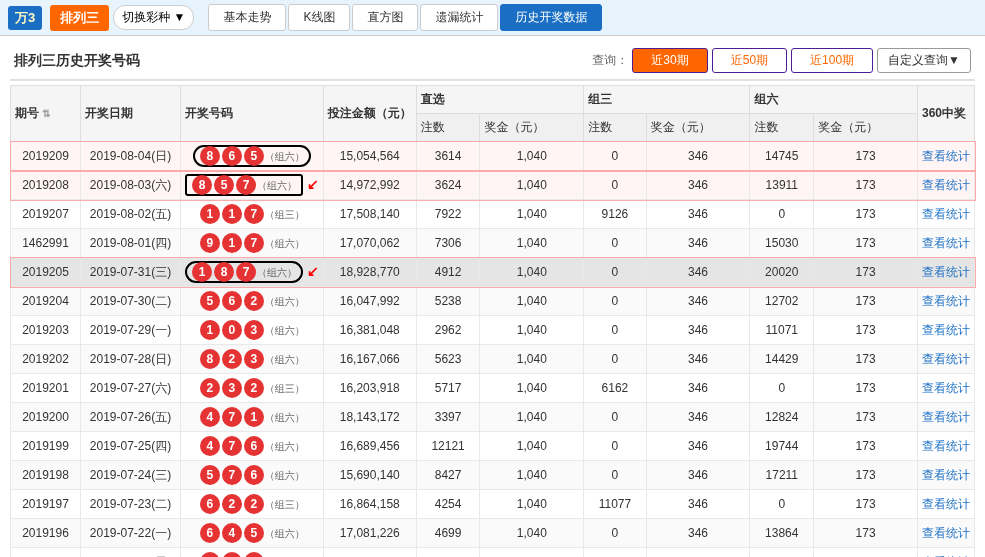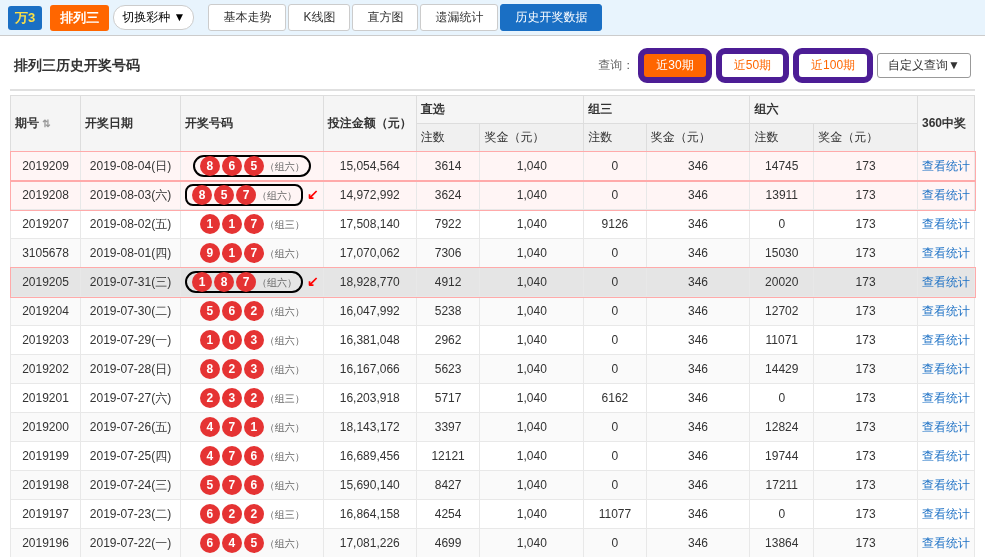--- a/index.html
+++ b/index.html
@@ -8,21 +8,21 @@
     .top-nav {
       background: #e8f4fd;
       display: flex;
       align-items: center;
       padding: 4px 8px;
       border-bottom: 1px solid #ccc;
       gap: 4px;
     }
     .brand-logo {
       background: #1a6fc4;
-      color: #fde047;
+      color: #fef9c3;
       font-weight: bold;
       font-size: 13px;
       padding: 3px 7px;
       border-radius: 3px;
       margin-right: 4px;
     }
     .nav-title {
       background: #ff6600;
       color: white;
       padding: 4px 10px;
@@ -84,23 +84,23 @@
     .query-bar {
       display: flex;
       align-items: center;
       gap: 4px;
     }
     .query-label {
       color: #666;
       font-size: 12px;
     }
     .period-btn {
-      padding: 3px 12px;
-      border: 6px solid #4c1d95;
-      border-radius: 9px;
+      padding: 3px 18px;
+      border: 1px solid #4c1d95;
+      border-radius: 3px;
       cursor: pointer;
       font-size: 12px;
       background: white;
       color: #ff6600;
     }
     .period-btn.active {
       background: #ff6600;
       color: white;
     }
     .custom-btn {
@@ -246,21 +246,21 @@
     <td>0</td>
     <td>346</td>
     <td>14745</td>
     <td>173</td>
     <td><a class="link-btn">查看统计</a></td>
   </tr>
         <tr style="background: rgb(255, 245, 245); outline: rgb(255, 170, 170) solid 1px; margin-left: 8px;">
     <td>2019208</td>
     <td>2019-08-03(六)</td>
     <td>
-      <span style="border: 2px solid #000; border-radius: 8px; padding: 2px 4px;"><span class="num-ball ball-red">8</span><span class="num-ball ball-red">5</span><span class="num-ball ball-red">7</span><span class="group-text">（组六）</span></span><span class="arrow-red" style="margin-left:4px;">↙</span>
+      <span style="border: 2px solid #000; border-radius: 3px; padding: 2px 4px;"><span class="num-ball ball-red">8</span><span class="num-ball ball-red">5</span><span class="num-ball ball-red">7</span><span class="group-text">（组六）</span></span><span class="arrow-red" style="margin-left:4px;">↙</span>
     </td>
     <td>14,972,992</td>
     <td>3624</td>
     <td>1,040</td>
     <td>0</td>
     <td>346</td>
     <td>13911</td>
     <td>173</td>
     <td><a class="link-btn">查看统计</a></td>
   </tr>
@@ -273,21 +273,21 @@
     <td>17,508,140</td>
     <td>7922</td>
     <td>1,040</td>
     <td>9126</td>
     <td>346</td>
     <td>0</td>
     <td>173</td>
     <td><a class="link-btn">查看统计</a></td>
   </tr>
         <tr>
-    <td>3105678</td>
+    <td>1462991</td>
     <td>2019-08-01(四)</td>
     <td>
       <span style=""><span class="num-ball ball-red">9</span><span class="num-ball ball-red">1</span><span class="num-ball ball-red">7</span><span class="group-text">（组六）</span></span>
     </td>
     <td>17,070,062</td>
     <td>7306</td>
     <td>1,040</td>
     <td>0</td>
     <td>346</td>
     <td>15030</td>

